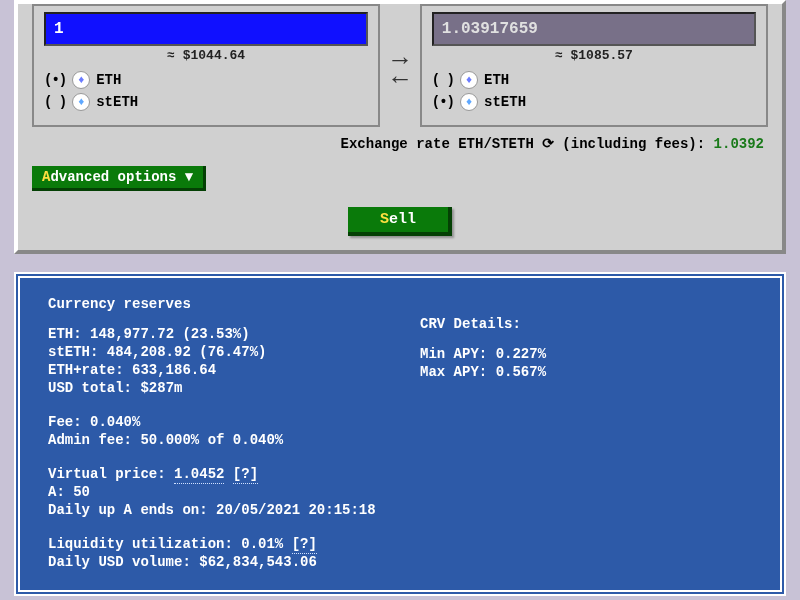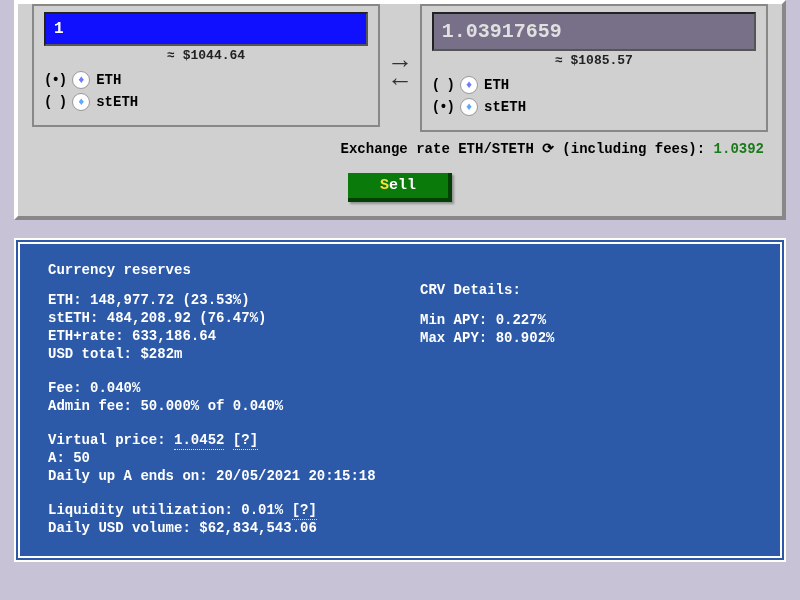--- a/index.html
+++ b/index.html
@@ -44,21 +44,21 @@
     margin-bottom: 2px;
   }
   .amount-output {
     width: 100%;
     background: #787088;
     color: #e0e0e0;
     border: 2px solid #555;
     border-top-color: #222;
     border-left-color: #222;
     font-family: inherit;
-    font-size: 20px;
+    font-size: 16px;
     font-weight: bold;
     padding: 6px 8px;
     margin-bottom: 2px;
   }
   .usd-approx {
     text-align: center;
     color: #222;
     font-size: 13px;
     margin-bottom: 8px;
   }
@@ -183,35 +183,36 @@
         <span class="token-icon steth-icon">♦</span>
         <span>stETH</span>
       </div>
     </div>
   </div>
 
   <div class="rate-line">
     <span>Exchange rate ETH/STETH </span><span class="refresh-icon">⟳</span><span> (including fees): </span><span class="rate-value">1.0392</span>
   </div>
 
+  <button class="adv-btn"><span class="hl">A</span><span>dvanced options ▼</span></button>
 
   <div class="sell-row">
     <button class="sell-btn"><span class="hl">S</span><span>ell</span></button>
   </div>
 </div>
 
 <div class="bottom-panel">
   <div class="bottom-cols">
     <div class="col">
       <div class="section-title">Currency reserves</div>
 
       <div class="line"><span>ETH: </span><span>148,977.72 (23.53%)</span></div>
       <div class="line"><span>stETH: </span><span>484,208.92 (76.47%)</span></div>
       <div class="line"><span>ETH+rate: </span><span>633,186.64</span></div>
-      <div class="line"><span>USD total: </span><span>$282m</span></div>
+      <div class="line"><span>USD total: </span><span>$287m</span></div>
 
       <div class="spacer"></div>
 
       <div class="line"><span>Fee: </span><span>0.040%</span></div>
       <div class="line"><span>Admin fee: </span><span>50.000% of 0.040%</span></div>
 
       <div class="spacer"></div>
 
       <div class="line"><span>Virtual price: </span><span class="dotted">1.0452</span> <span class="dotted help">[?]</span></div>
       <div class="line"><span>A: </span><span>50</span></div>
@@ -219,16 +220,16 @@
 
       <div class="spacer"></div>
 
       <div class="line"><span>Liquidity utilization: </span><span>0.01% </span><span class="dotted help">[?]</span></div>
       <div class="line"><span>Daily USD volume: </span><span>$62,834,543.06</span></div>
     </div>
 
     <div class="col">
       <div class="section-title" style="margin-top:20px">CRV Details:</div>
       <div class="line"><span>Min APY: </span><span>0.227%</span></div>
-      <div class="line"><span>Max APY: </span><span>80.902%</span></div>
+      <div class="line"><span>Max APY: </span><span>0.567%</span></div>
     </div>
   </div>
 </div>
 
 </body></html>

